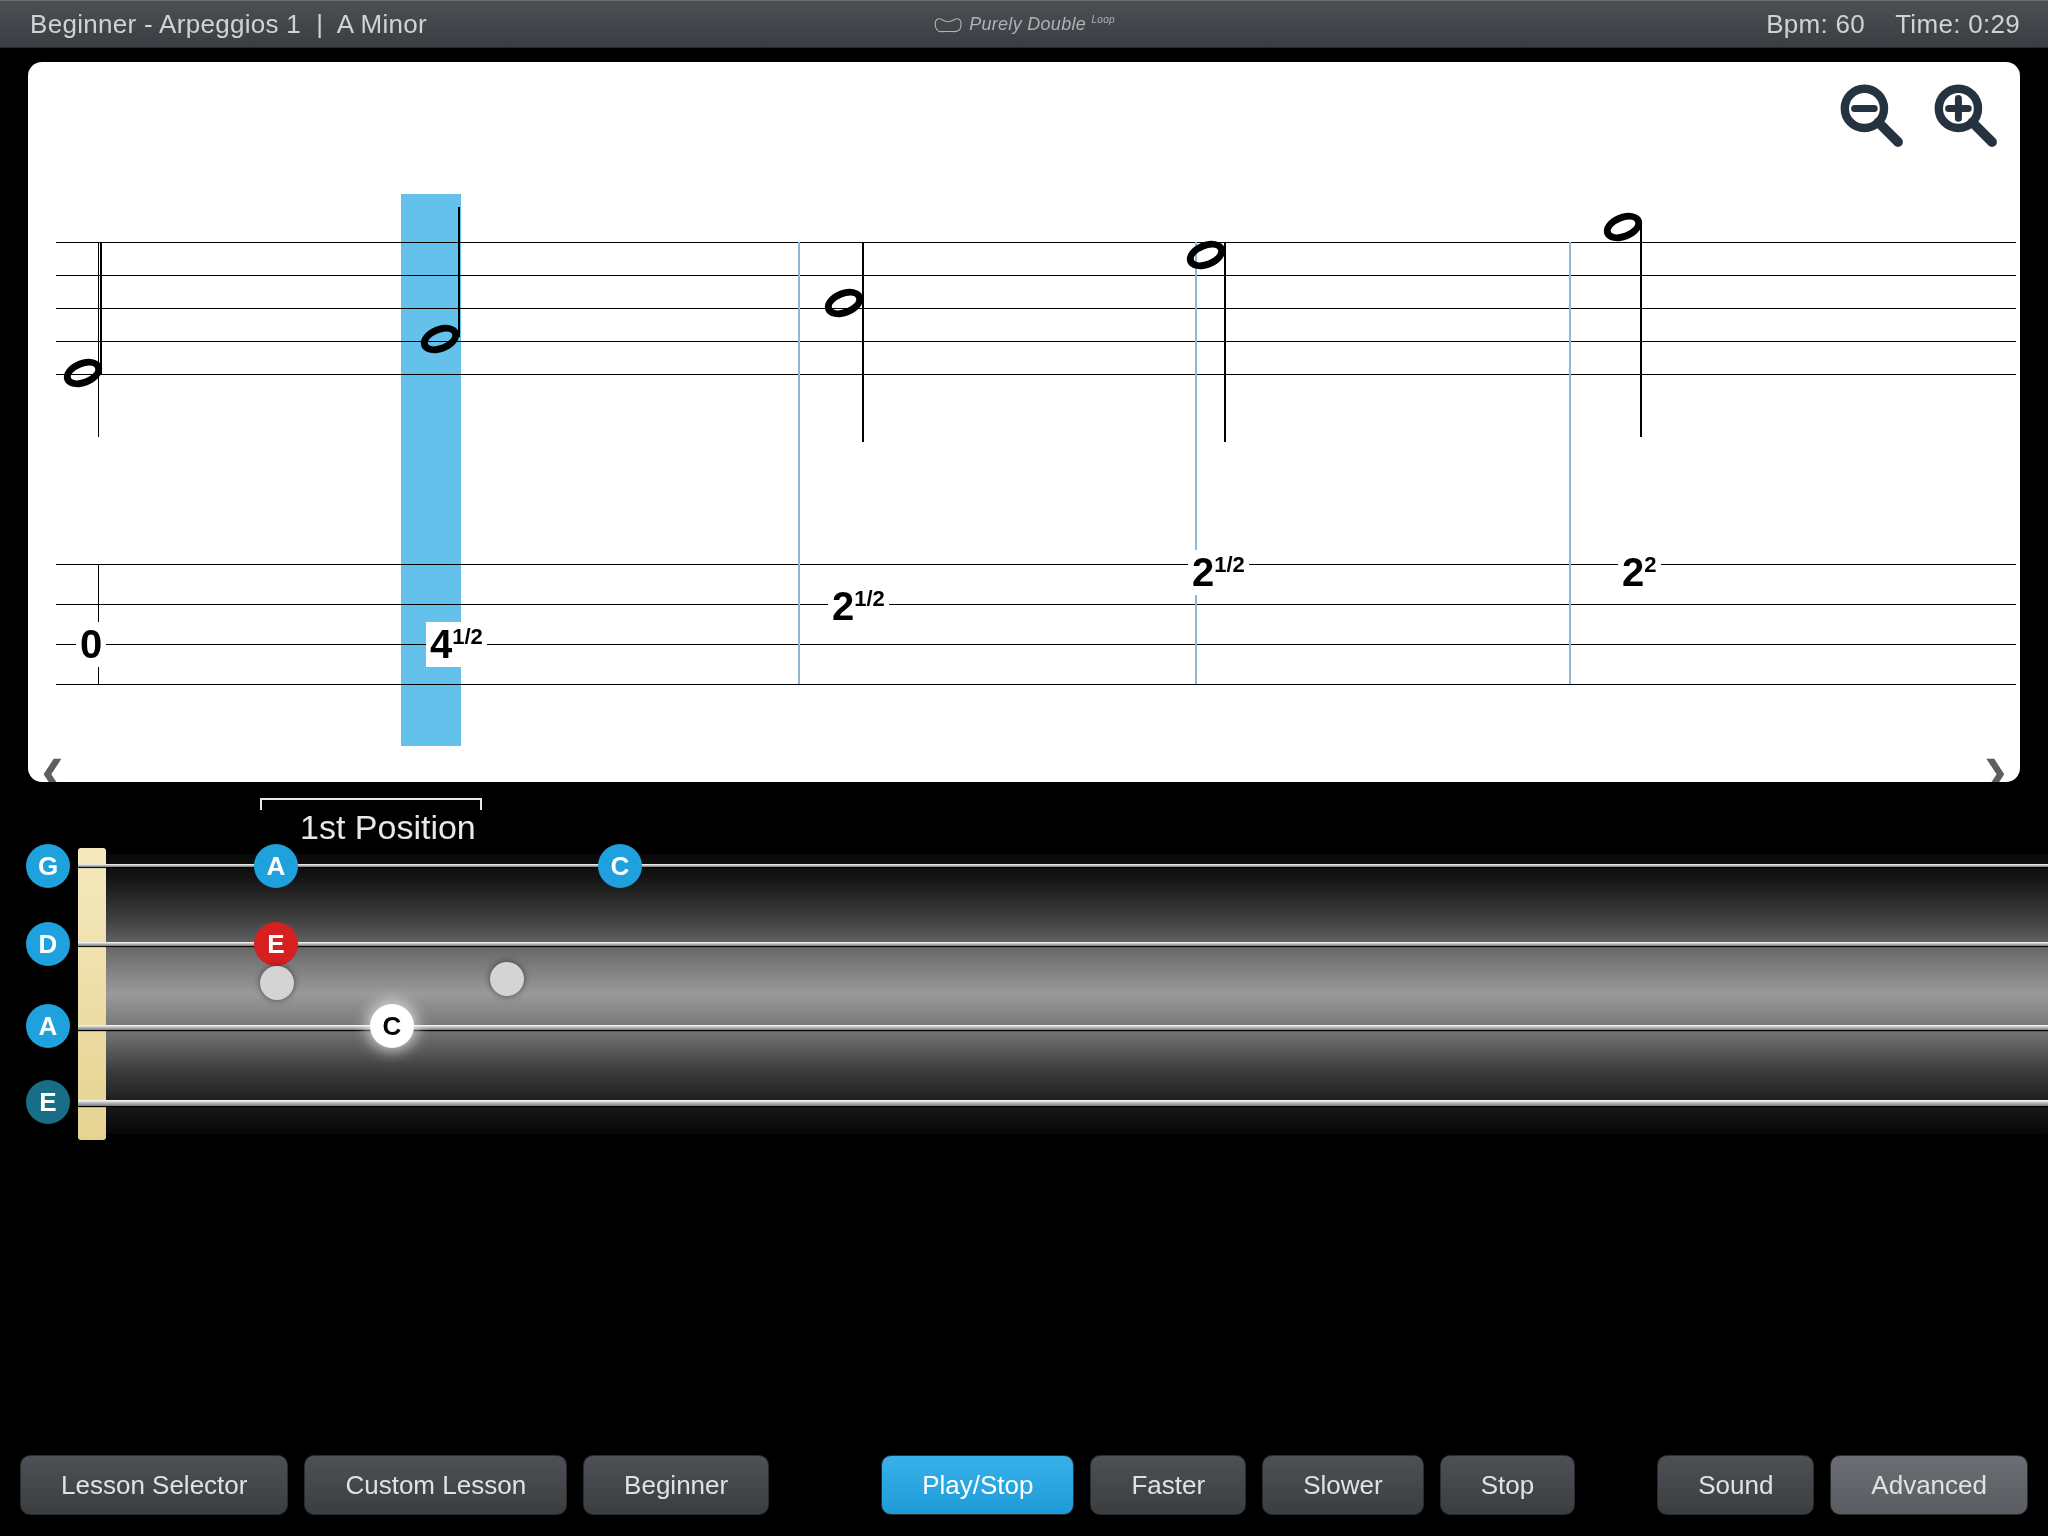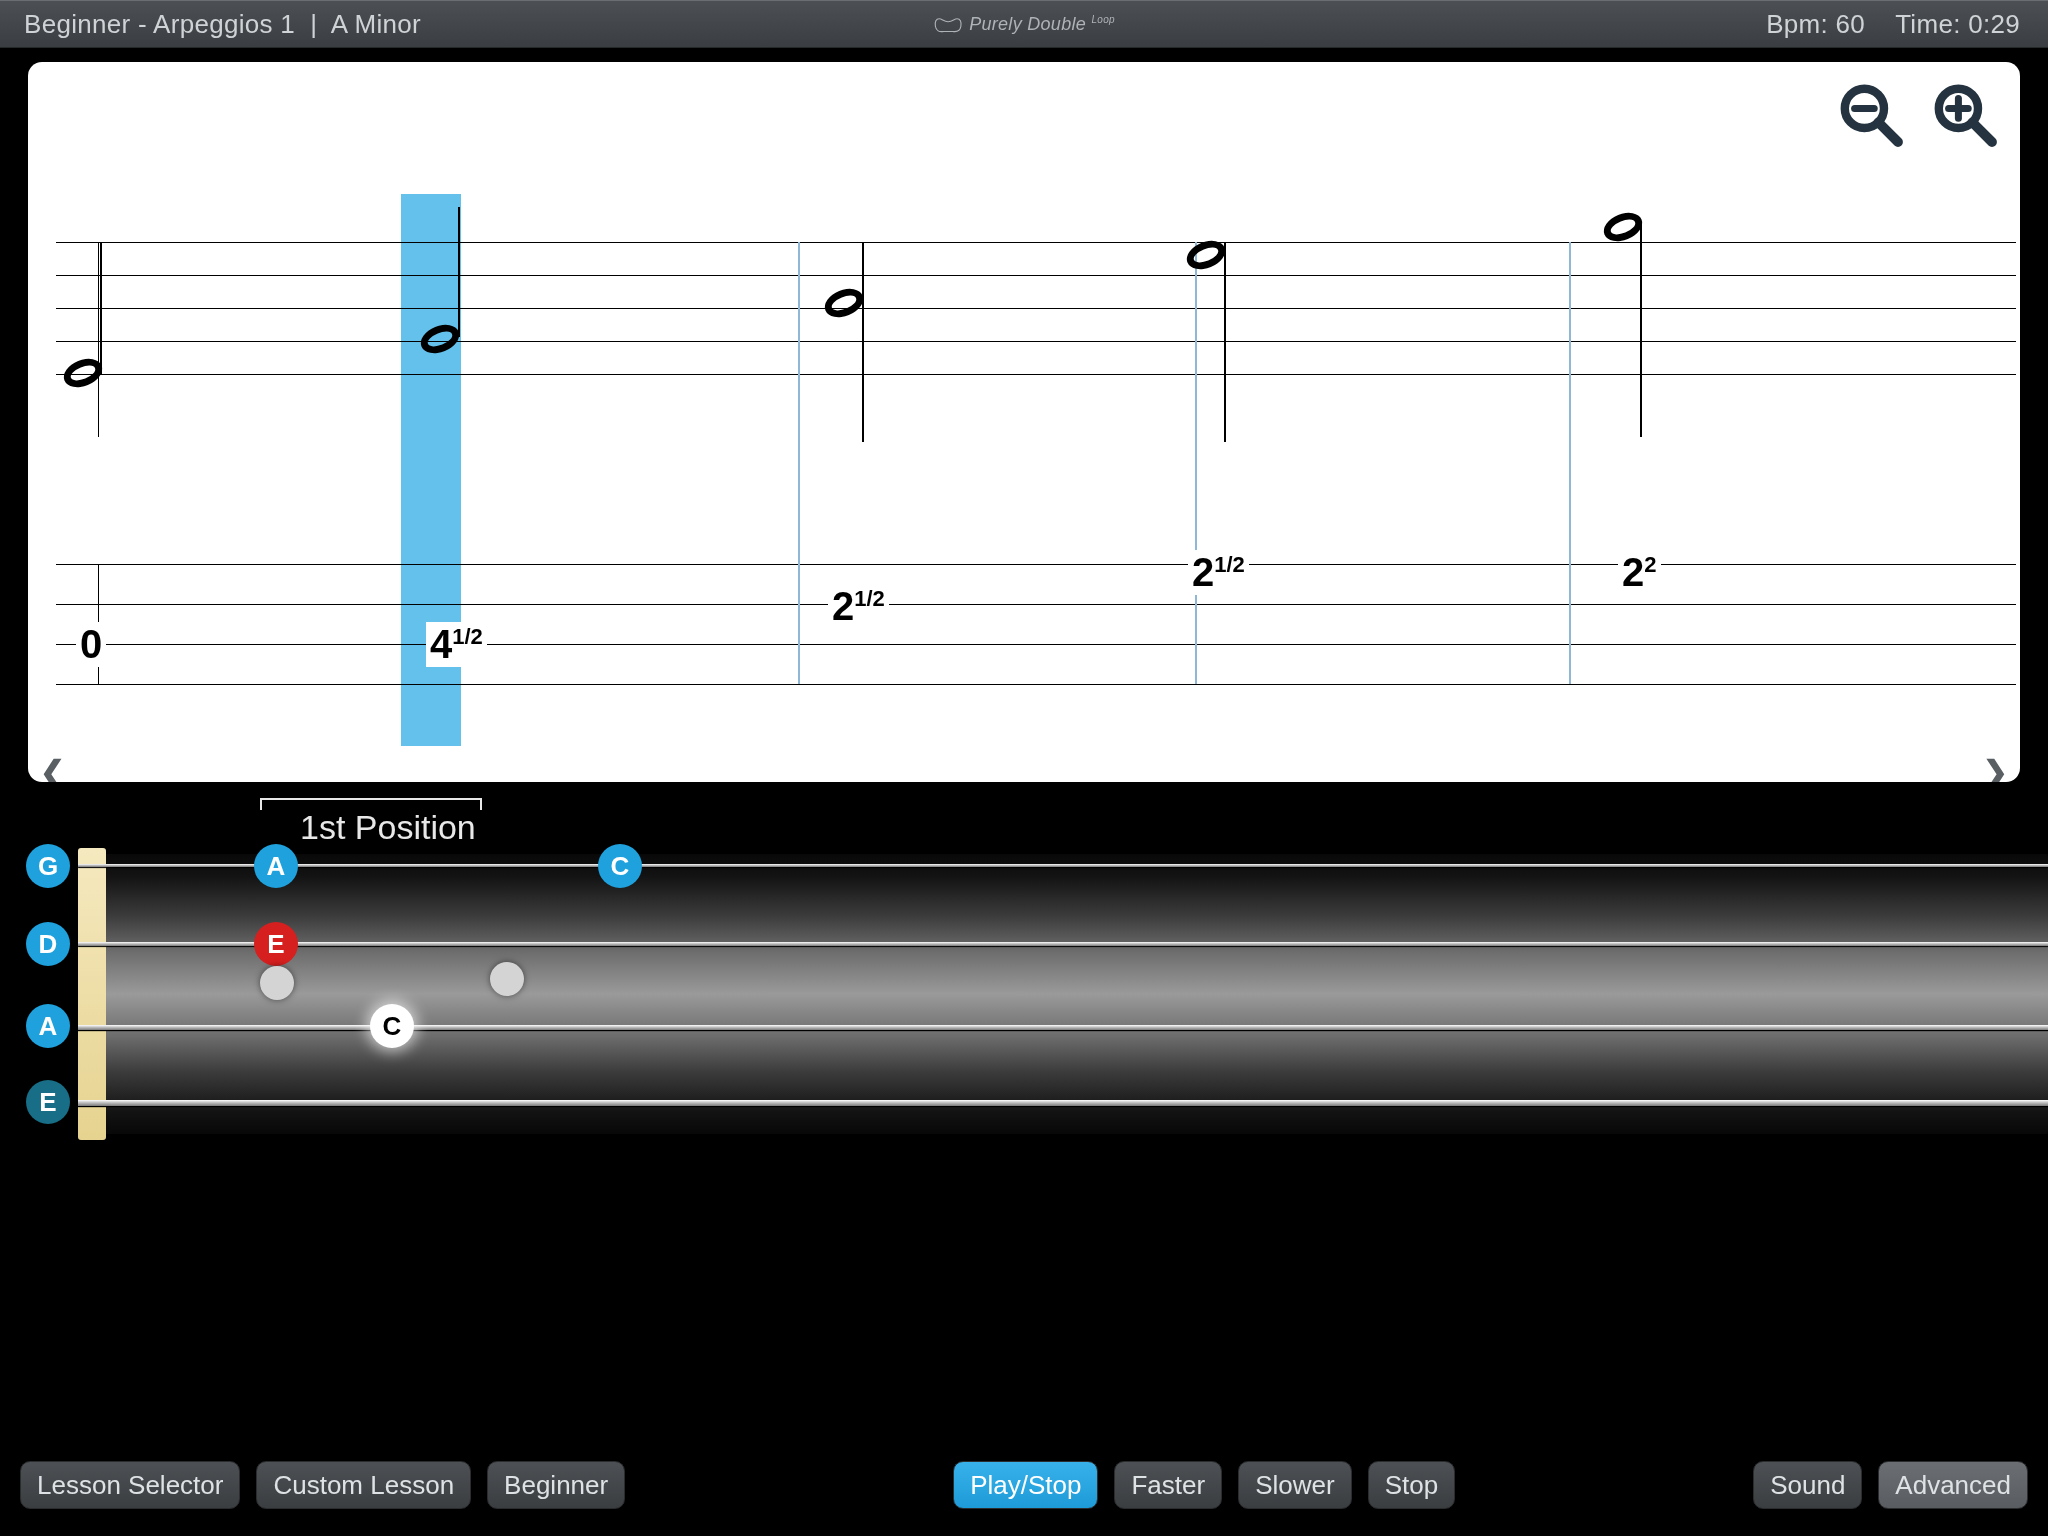--- a/index.html
+++ b/index.html
@@ -9,21 +9,21 @@
   .topbar {
     position: absolute; left: 0; top: 0; width: 2048px; height: 48px;
     background: linear-gradient(#4c4f54, #3a3d41);
     border-top: 1px solid #6b6e71;
     border-bottom: 1px solid #26282a;
     color: #d0d3d6;
     display: flex; align-items: center;
     font-size: 26px;
     letter-spacing: .3px;
   }
-  .topbar .title { padding-left: 24px; white-space: pre; }
+  .topbar .title { padding-left: 30px; white-space: pre; }
   .topbar .brand {
     position: absolute; left: 50%; top: 50%; transform: translate(-50%,-50%);
     font-size: 18px; font-style: italic; color: #aeb3b8;
     display:flex; align-items:center; gap:6px;
   }
   .topbar .brand svg { width: 30px; height: 24px; stroke:#aeb3b8; fill:none; stroke-width:1.5; }
   .topbar .right { position:absolute; right: 28px; display:flex; gap: 30px; }
 
   
   .score {
@@ -113,21 +113,21 @@
   .fret-dot.white{ background:#fff; color:#000; box-shadow:0 0 14px 4px rgba(255,255,255,.6);}
   .fret-dot.grey { background:#d4d4d4; box-shadow:0 0 6px rgba(0,0,0,.5);}
   .fret-dot.small{ width:34px; height:34px; }
 
   
   .toolbar {
     position:absolute; left:0; bottom:0; width:2048px; height:102px;
     background:#000; display:flex; align-items:center; padding:0 20px; gap:16px;
   }
   .btn {
-    height:48px; padding:0 16px; border-radius:10px;
+    height:60px; padding:0 40px; border-radius:10px;
     background:linear-gradient(#4d5054,#3b3e41);
     color:#dfe2e5; font-size:26px; display:flex; align-items:center; justify-content:center;
     border:1px solid #2a2c2e; cursor:pointer;
   }
   .btn.primary { background:linear-gradient(#38b1ea,#1d9bd8); color:#fff; }
   .btn.light { background:linear-gradient(#6b6e72,#595c60); }
   .spacer { flex:1; }
   .group { display:flex; gap:16px;margin-left:30px; }
 </style>
 </head>

